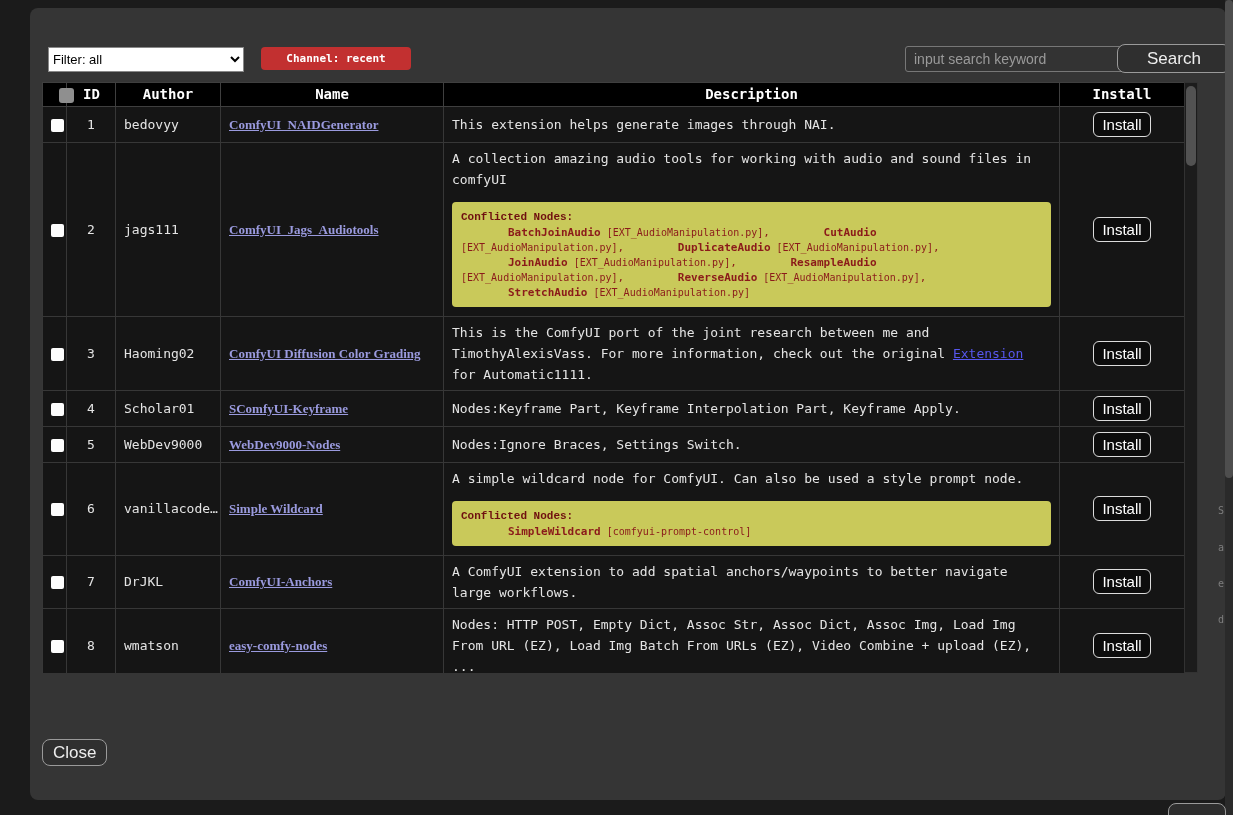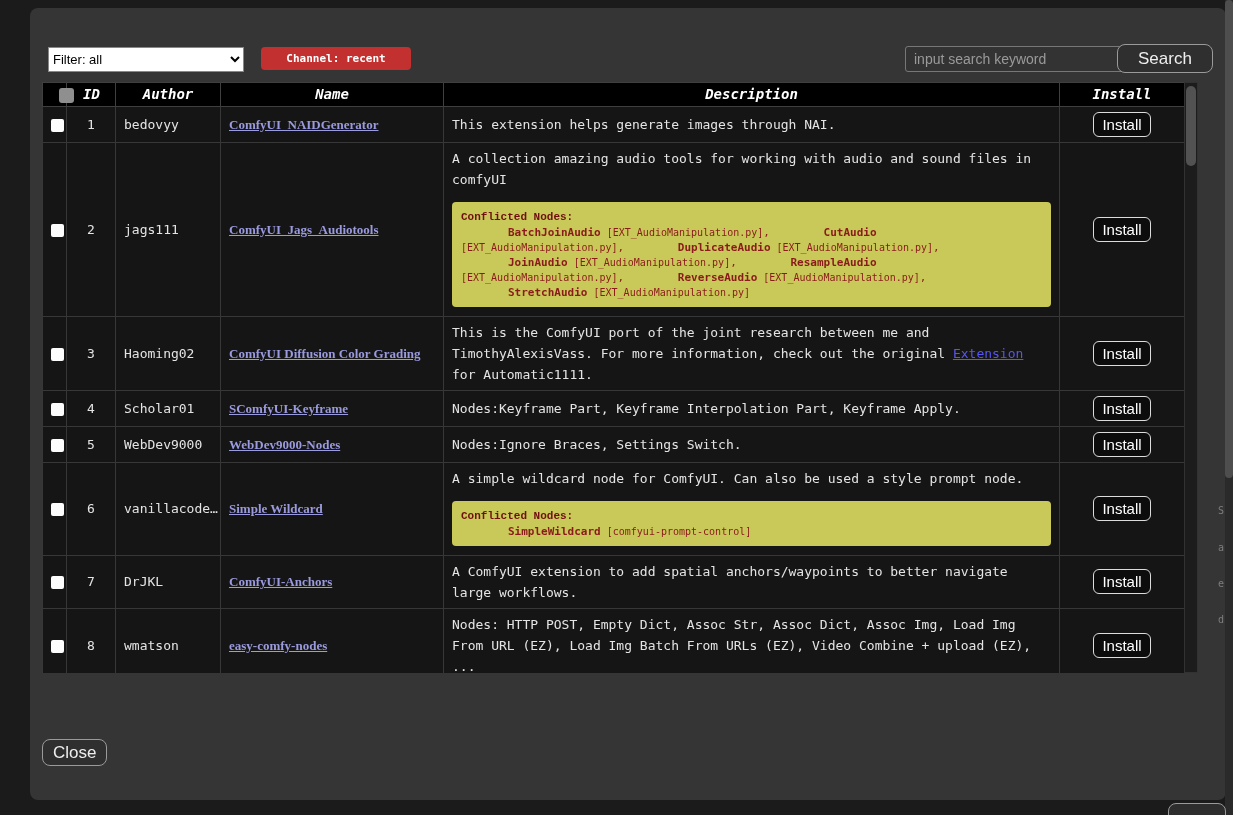--- a/index.html
+++ b/index.html
@@ -32,32 +32,32 @@
     position:absolute; left:875px; top:38px; width:240px; height:26px;
     background:#333333; border:1px solid #777; border-radius:3px;
     color:#dddddd; font:14px "Liberation Sans",sans-serif; padding:0 8px;
   }
   .search-input::placeholder { color:#9a9a9a; }
   .btn {
     background:#2f2f2f; color:#eeeeee;
     border:1px solid #9a9a9a; border-radius:8px;
     font:17px "Liberation Sans",sans-serif; cursor:pointer;
   }
-  .search-button { position:absolute; left:1087px; top:36px; height:29px; padding:3px 20px; }
+  .search-button { position:absolute; left:1087px; top:36px; height:29px; padding:3px 29px; }
   .close-button  { position:absolute; left:12px;  top:731px; height:27px; padding:3px 10px; }
 
   
   .table-area {
     position:absolute; left:12px; top:74px; width:1156px; height:591px;
     overflow:hidden;
   }
   table.grid { border-collapse:collapse; table-layout:fixed; width:1142px; }
   .grid th {
     background:#000000; color:#ffffff; font-size:14px; font-weight:bold;
-    border:1px solid #3f3f3f; padding:3px 16px; height:22px; text-align:center;font-style:italic;
+    border:1px solid #3f3f3f; padding:3px 16px; height:22px; text-align:center;
   }
   .grid td {
     background:#151515; border:1px solid #373737;
     color:#e4e4e4; font-size:13px; line-height:21px;
     padding:5px 8px; vertical-align:middle;
   }
   .cell-check  { text-align:center; padding:5px 2px; }
   .cell-id     { text-align:center; }
   .cell-author { text-align:left; padding:5px 3px; white-space:nowrap; overflow:hidden; }
   .cell-name   { text-align:left; padding:5px 7px;font-family:Liberation Serif, serif; }

